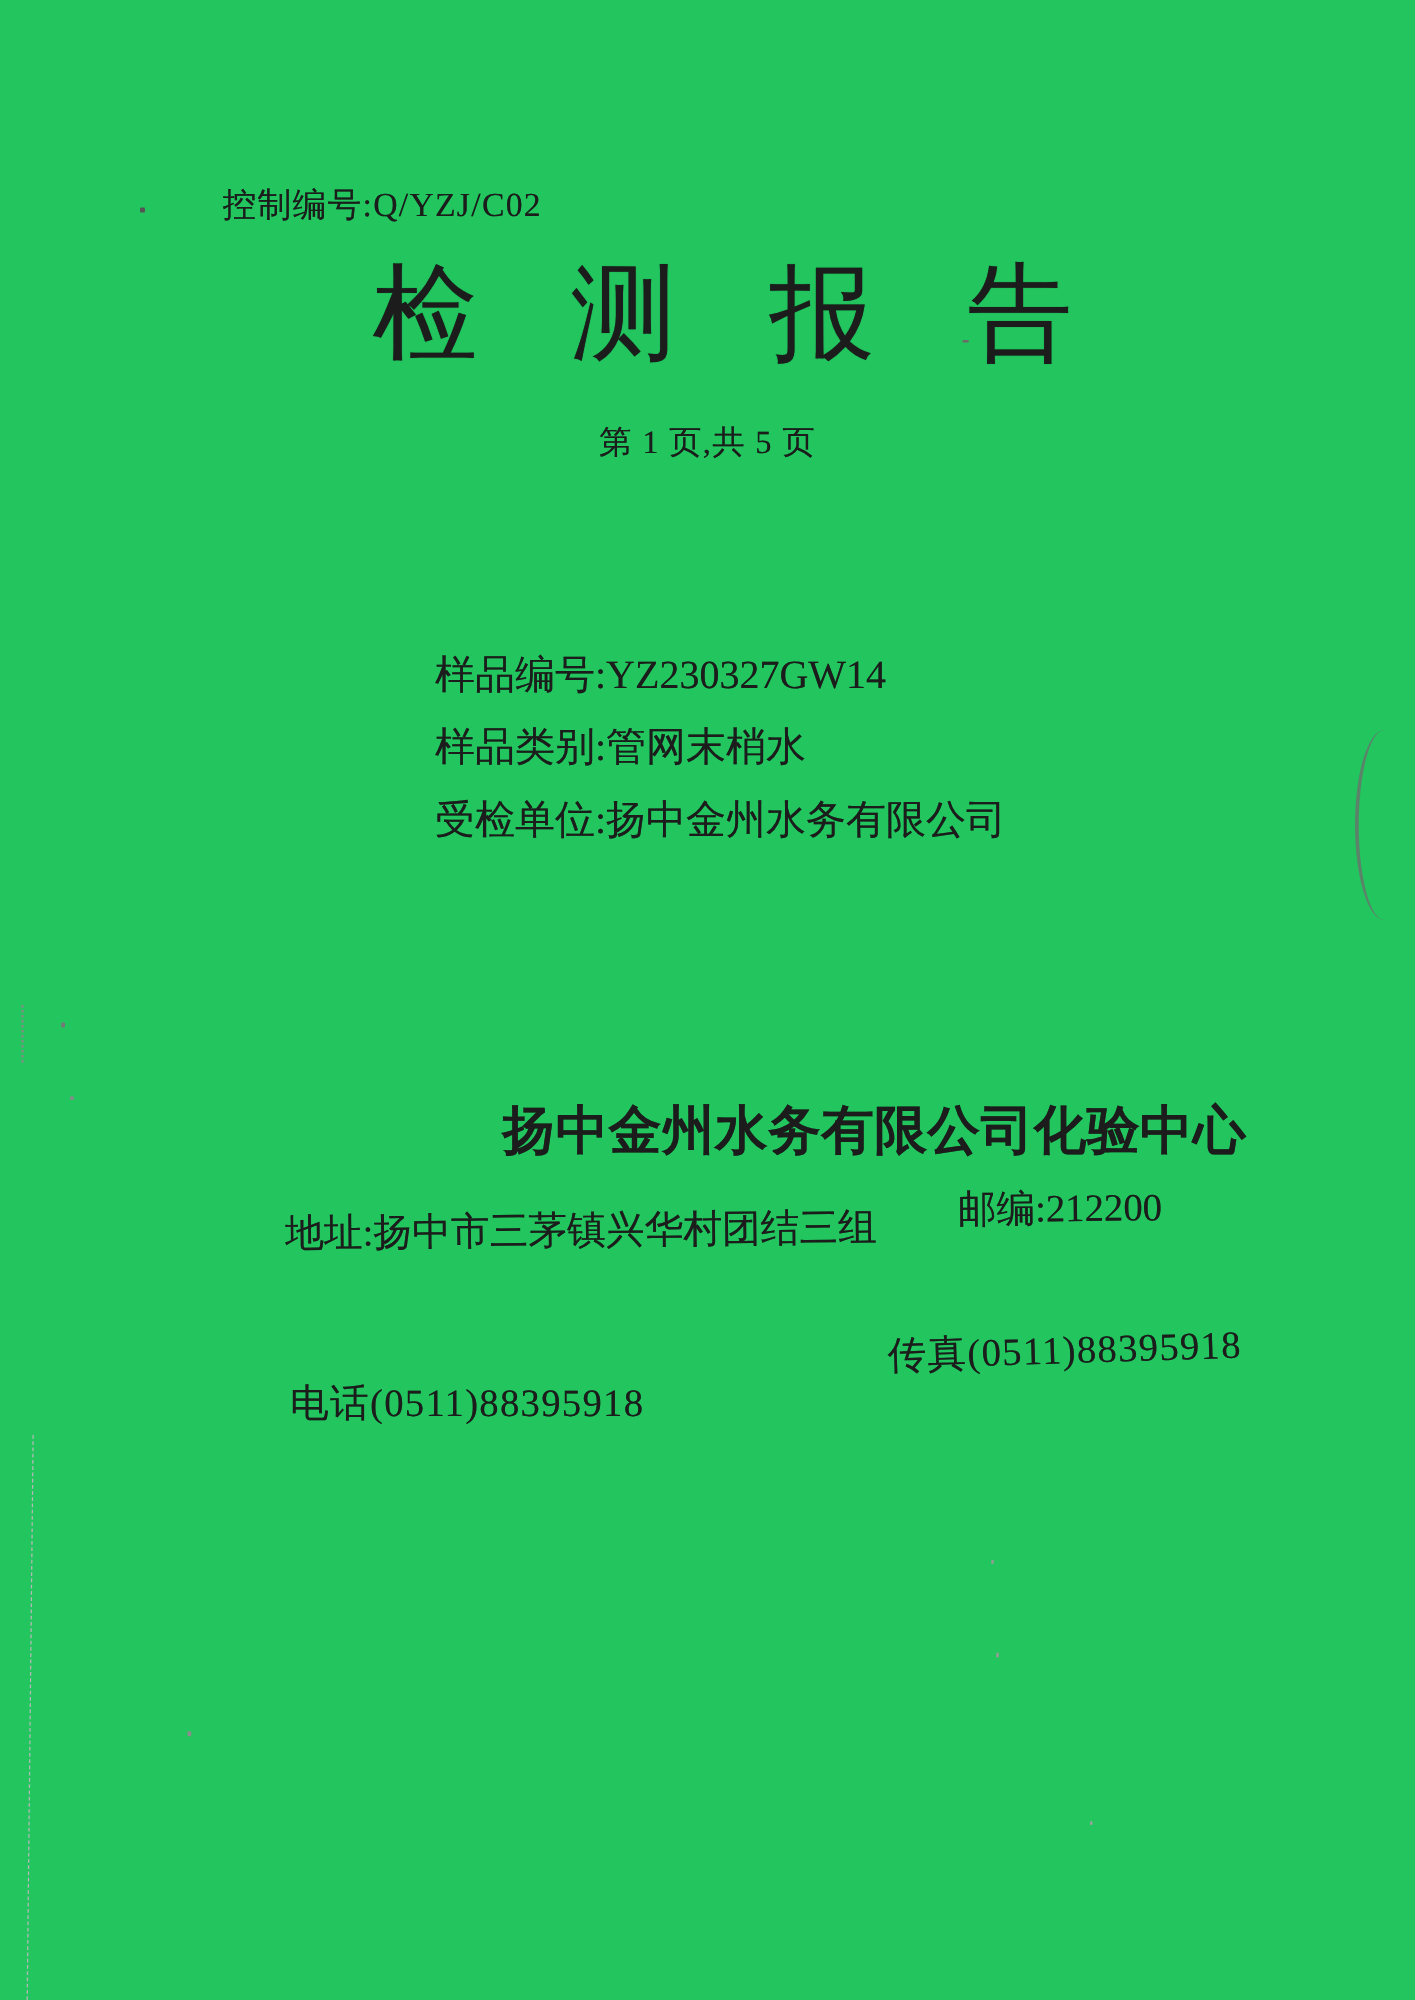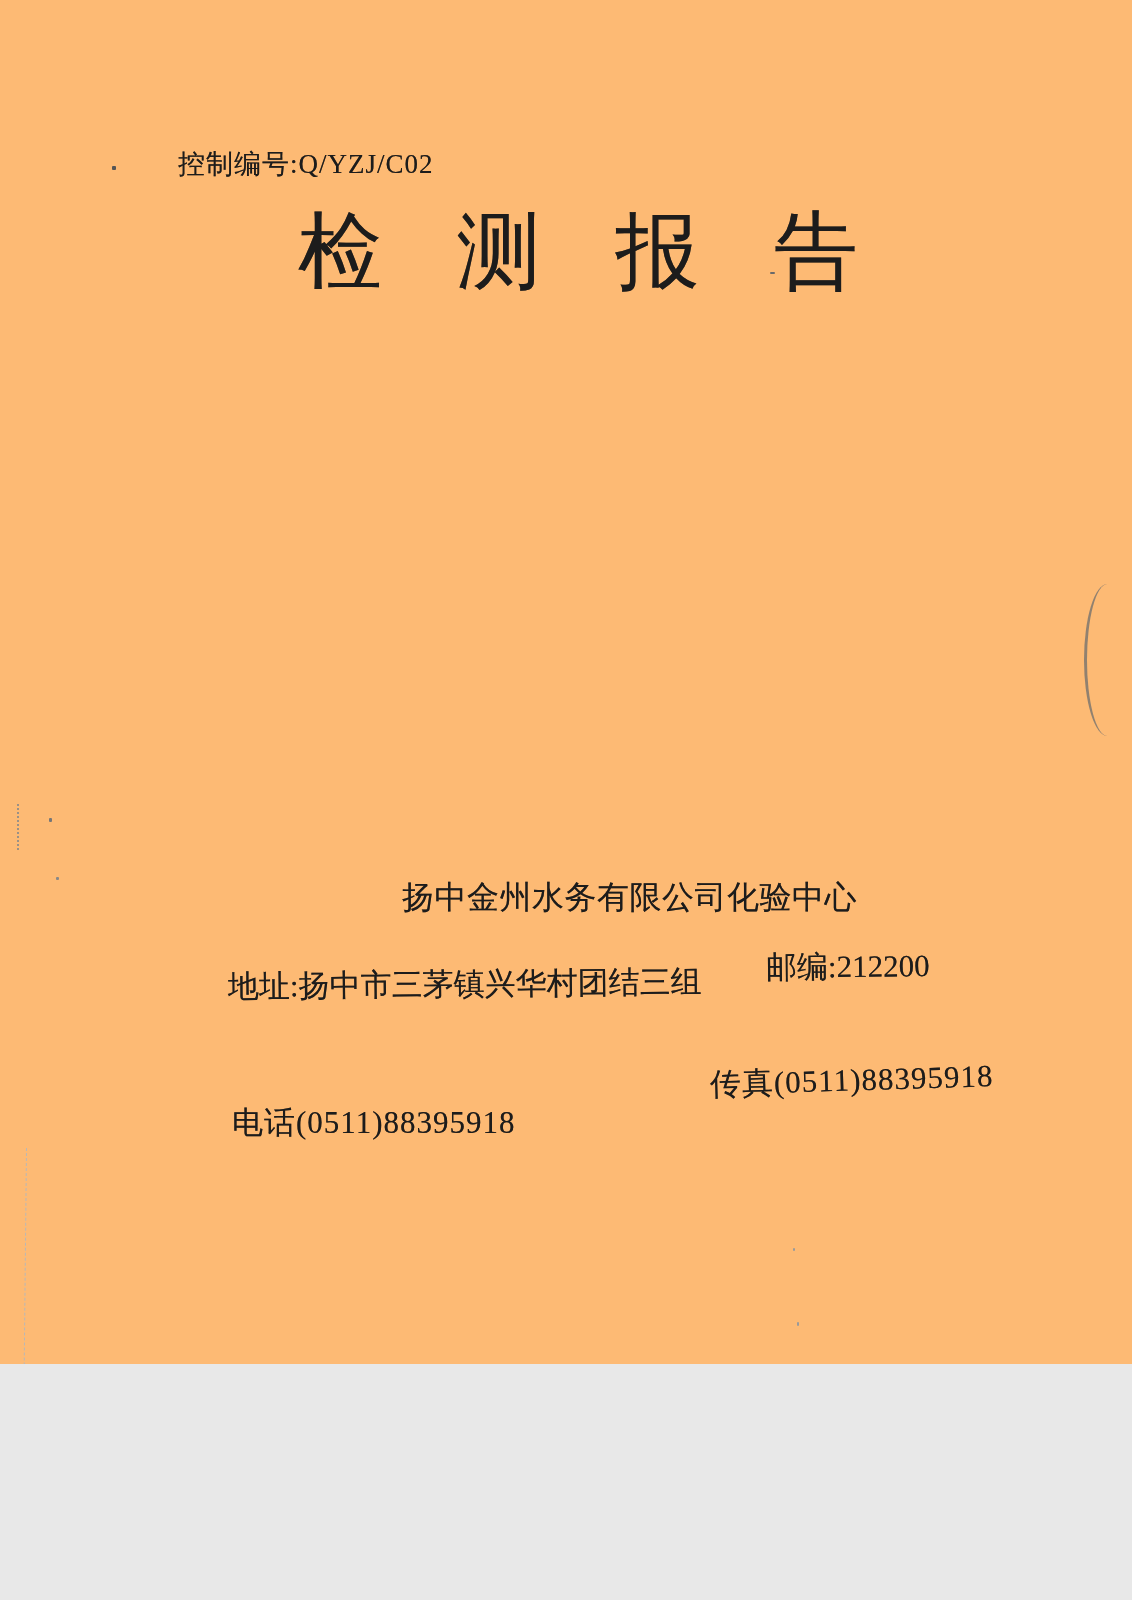--- a/index.html
+++ b/index.html
@@ -3,22 +3,22 @@
 <meta charset="utf-8">
 <style>
   html, body {
     margin: 0;
     padding: 0;
     background: #e8e8e8;
   }
   .page {
     position: relative;
     width: 1132px;
-    height: 1364px;
-    background: #fdba74;
+    height: 1600px;
+    background: #22c55e;
     overflow: hidden;
     font-family: "Liberation Serif", "DejaVu Serif", serif;
     color: #1c1c1c;
   }
   .txt {
     position: absolute;
     white-space: nowrap;
     color: #1c1c1c;
     text-shadow: 0 0 0.5px rgba(10,10,10,0.55);
   }
@@ -51,22 +51,23 @@
   .sample-block .line {
     position: relative;
     font-size: 32px;
     line-height: 34px;
     margin-bottom: 24px;
     white-space: nowrap;
     text-shadow: 0 0 0.5px rgba(10,10,10,0.55);
   }
   .lab-name {
     left: 402px; top: 876px;
-    font-size: 32px;
+    font-size: 42px;
     letter-spacing: 0.5px;
+    font-weight: bold;
   }
   .address {
     left: 228px; top: 966px;
     font-size: 31px;
     transform: rotate(-0.6deg);
     transform-origin: left center;
   }
   .postal-code {
     left: 766px; top: 946px;
     font-size: 31px;
@@ -122,21 +123,27 @@
 
   <div class="txt control-number">控制编号:Q/YZJ/C02</div>
 
   <div class="report-title">
     <span>检</span>
     <span>测</span>
     <span>报</span>
     <span>告</span>
   </div>
 
+  <div class="txt page-indicator">第 1 页,共 5 页</div>
 
+  <div class="sample-block">
+    <div class="line">样品编号:YZ230327GW14</div>
+    <div class="line">样品类别:管网末梢水</div>
+    <div class="line">受检单位:扬中金州水务有限公司</div>
+  </div>
 
   <div class="txt lab-name">扬中金州水务有限公司化验中心</div>
 
   <div class="txt address">地址:扬中市三茅镇兴华村团结三组</div>
 
   <div class="txt postal-code">邮编:212200</div>
 
   <div class="txt phone">电话(0511)88395918</div>
 
   <div class="txt fax">传真(0511)88395918</div>

